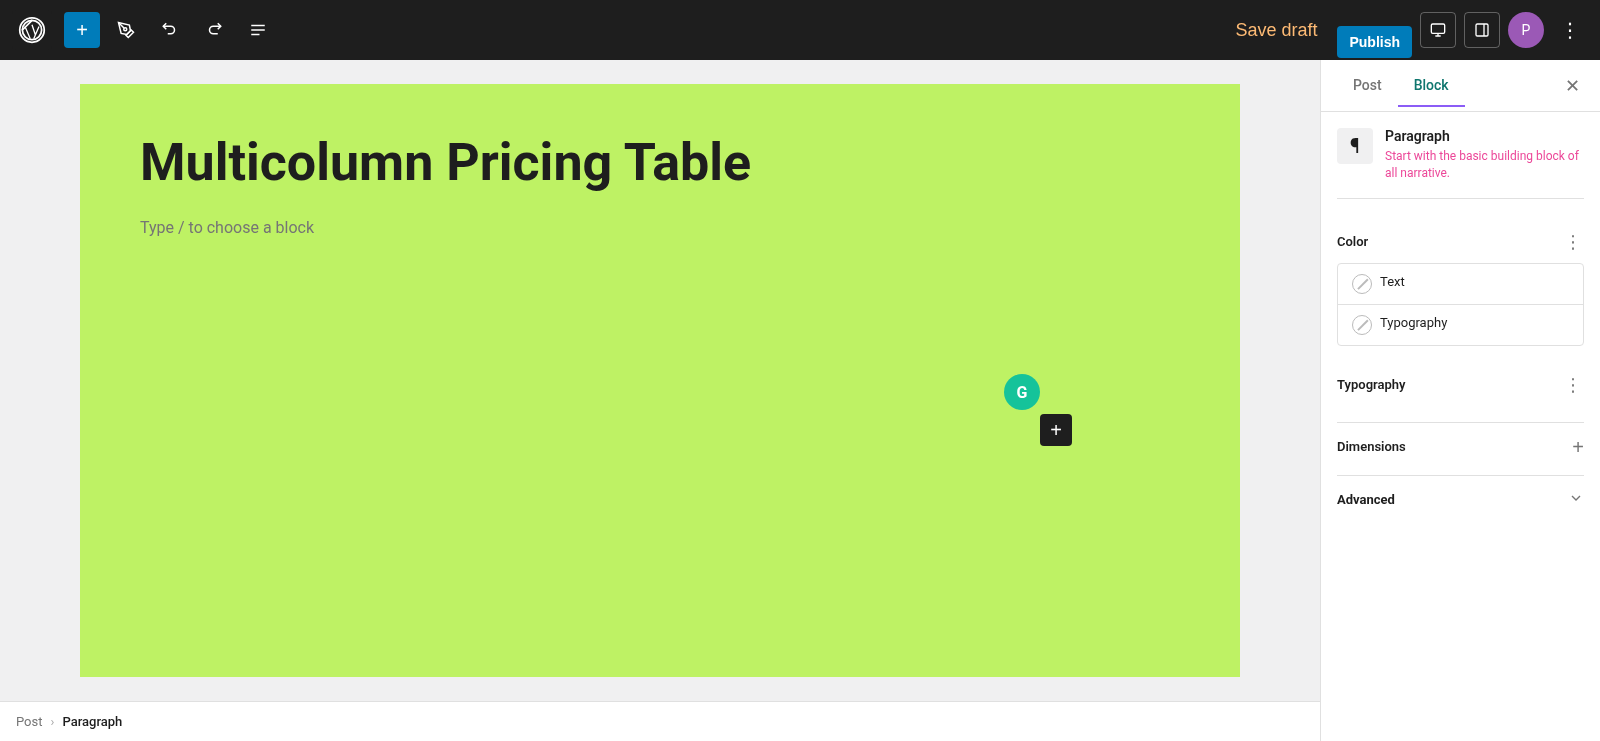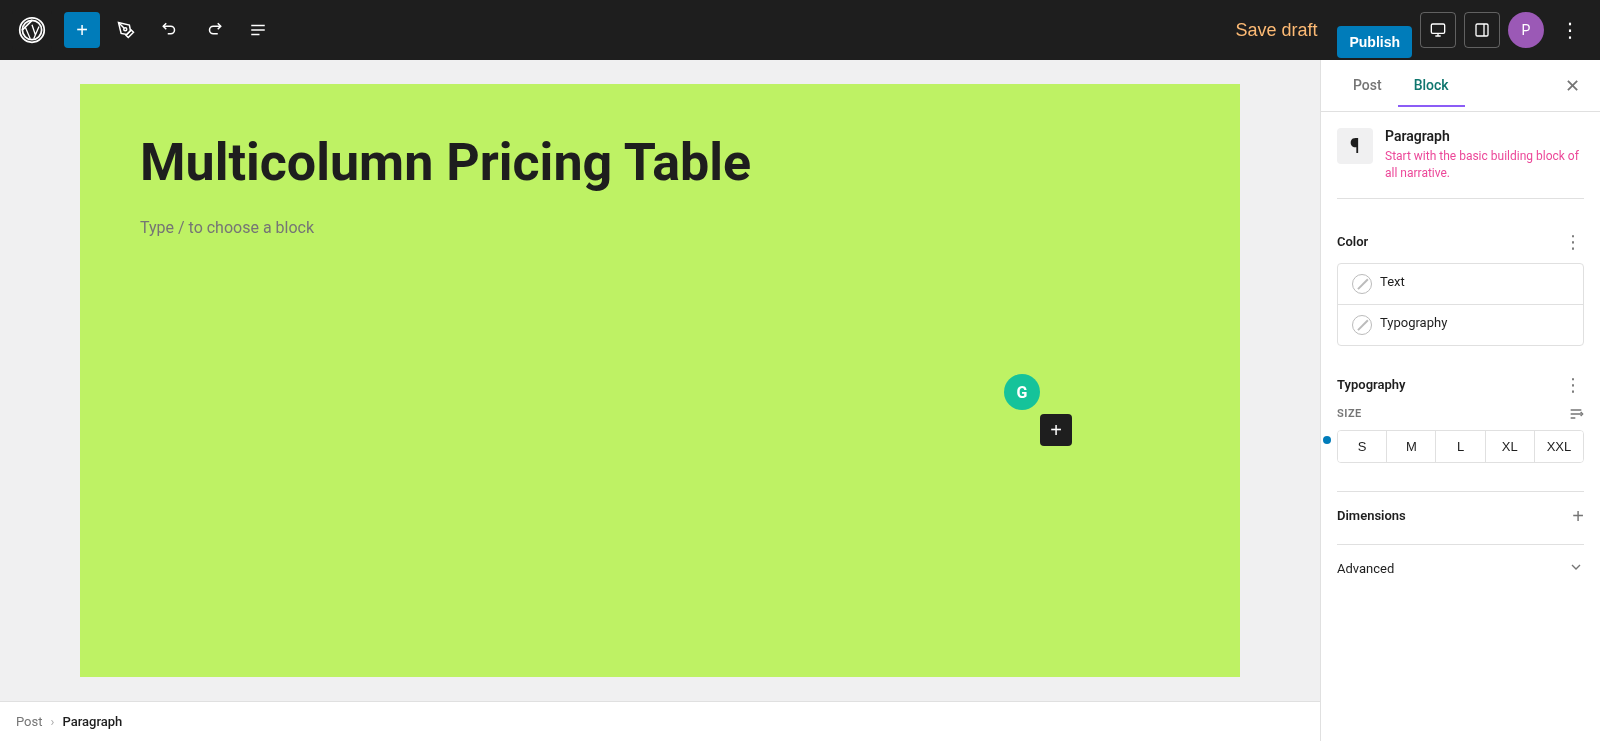--- a/index.html
+++ b/index.html
@@ -386,21 +386,21 @@
     }
     .advanced-header {
       display: flex;
       align-items: center;
       justify-content: space-between;
       padding: 10px 0;
       cursor: pointer;
     }
     .advanced-title {
       font-size: 13px;
-      font-weight: 400;
+      font-weight: 700;
       color: #1e1e1e;
     }
     .chevron-down {
       color: #757575;
       font-size: 14px;
     }
 
     
     .typography-indicator {
       width: 8px; height: 8px;
@@ -555,41 +555,20 @@
           <span class="color-label">Typography</span>
         </div>
       </div>
 
       <div class="typography-section section-with-indicator">
         <div class="section-header">
           <span class="section-title">Typography</span>
           <button class="section-more-btn">⋮</button>
         </div>
 
-        <div style="display:flex; align-items:flex-start; position:relative;">
-          <div class="typography-indicator"></div>
-          <div class="size-section" style="flex:1;">
-            <div class="size-label">
-              <span>SIZE</span>
-              <button class="size-controls-btn">
-                <svg width="16" height="16" viewBox="0 0 24 24" fill="none" stroke="#757575" stroke-width="2">
-                  <path d="M4 6h16M4 12h16M4 18h7"></path>
-                    <polyline points="19 15 22 12 19 9"></polyline>
-                </svg>
-              </button>
-            </div>
-            <div class="size-buttons">
-              <button class="size-btn">S</button>
-              <button class="size-btn">M</button>
-              <button class="size-btn">L</button>
-              <button class="size-btn">XL</button>
-              <button class="size-btn">XXL</button>
-            </div>
-          </div>
-        </div>
       </div>
 
       <div class="dimensions-section">
         <div class="dimensions-header">
           <span class="dimensions-title">Dimensions</span>
           <button class="dimensions-add-btn">+</button>
         </div>
       </div>
 
       <div class="advanced-section">

